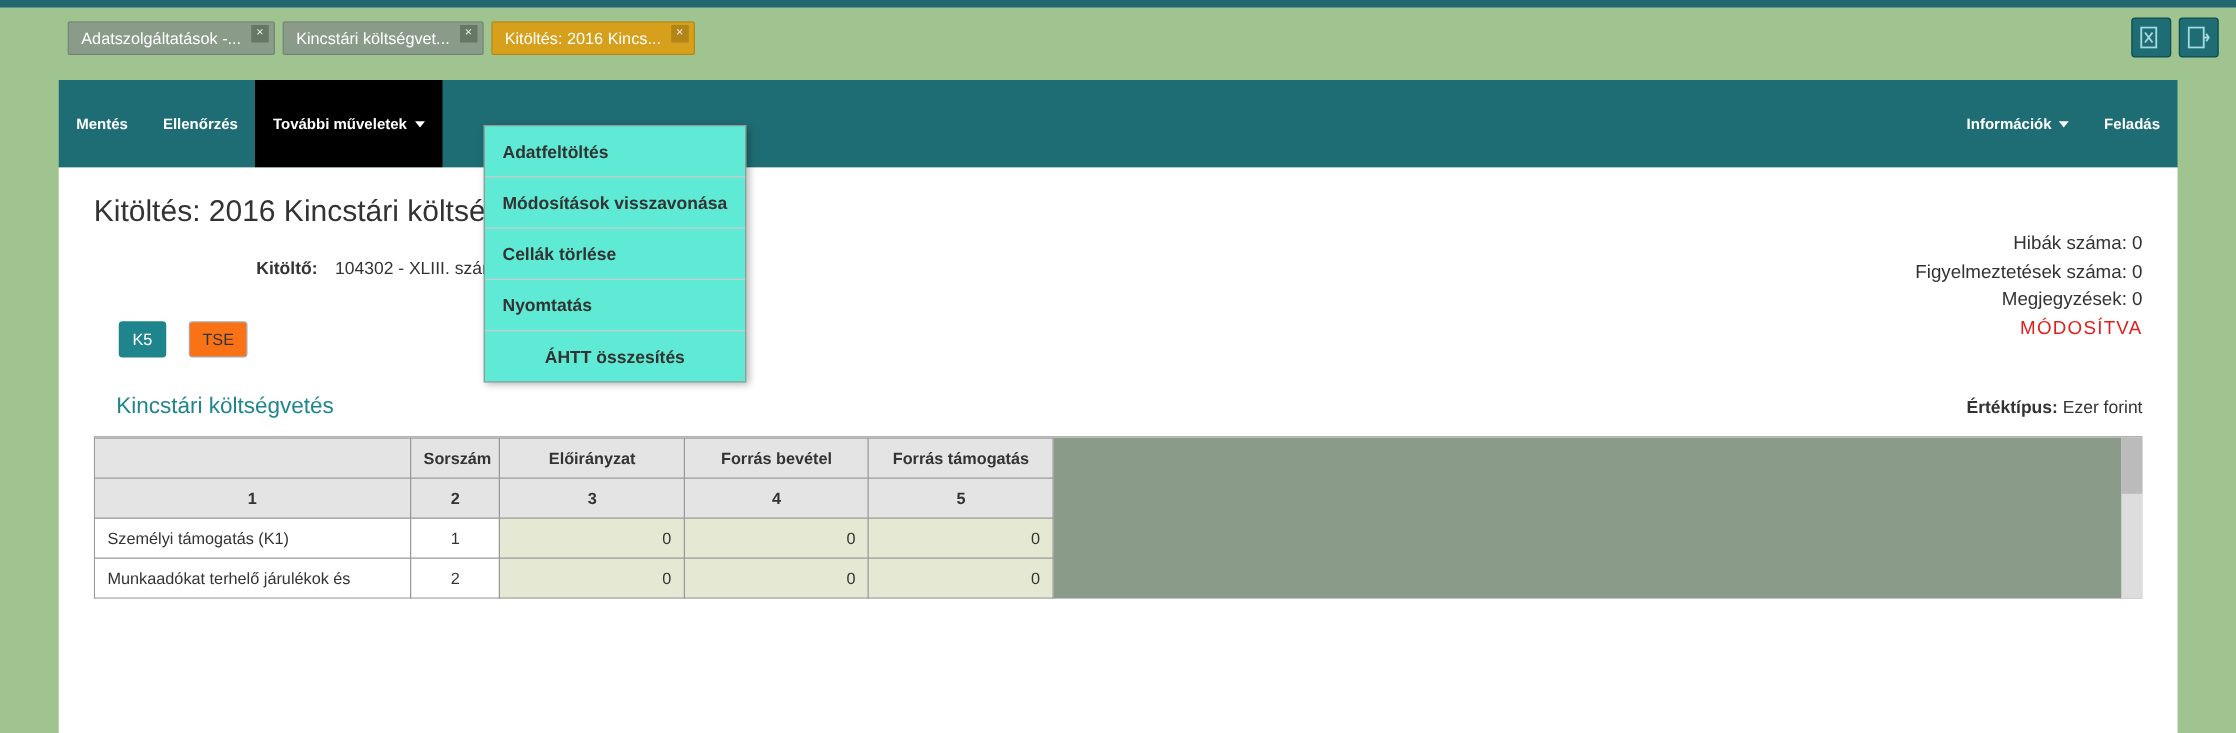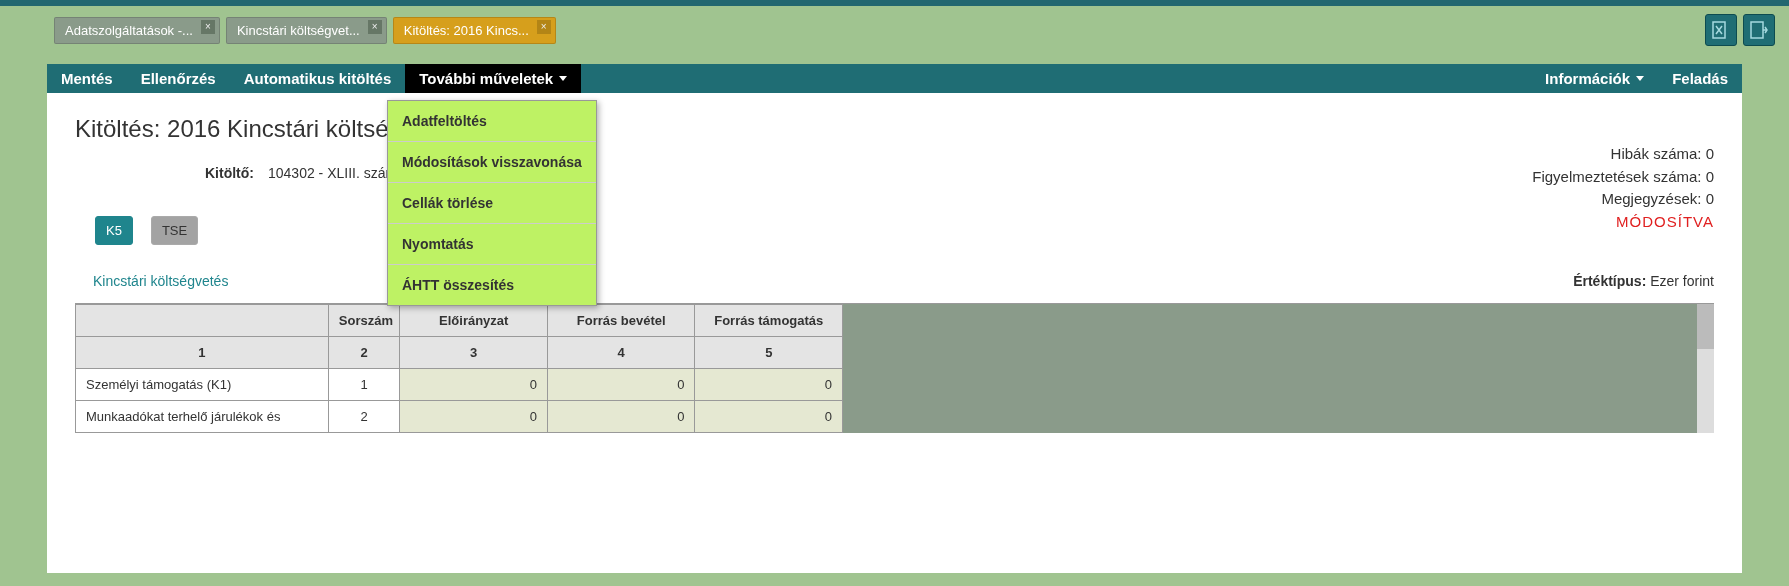--- a/index.html
+++ b/index.html
@@ -52,52 +52,52 @@
       color: #a5d9df;
     }
     .menubar {
       background: #1f6d74;
       margin: 18px 47px 0 47px;
       display: flex;
       align-items: stretch;
       color: #fff;
     }
     .menu-item {
-      padding: 6px 14px;
-      font-size: 15px;
+      padding: 28px 14px;
+      font-size: 12px;
       font-weight: 600;
       cursor: pointer;
       display: flex; align-items: center; gap: 6px;
     }
     .menu-item.active { background: #000000; }
     .menu-spacer { flex: 1; }
     .caret-down {
       width: 0; height: 0;
       border-left: 4px solid transparent;
       border-right: 4px solid transparent;
       border-top: 5px solid #fff;
       display: inline-block;
     }
     .dropdown {
       position: absolute;
-      background: #bef264;
+      background: #5eead4;
       border: 1px solid #999;
       box-shadow: 2px 2px 6px rgba(0,0,0,0.3);
       min-width: 195px;
       z-index: 100;
     }
     .dropdown-item {
       padding: 12px 14px;
       font-size: 14px;
       font-weight: 600;
       color: #333;
       border-bottom: 1px solid #ccc;
       cursor: pointer;
     }
-    .dropdown-item:last-child { border-bottom: none; }
+    .dropdown-item:last-child { border-bottom: none; text-align: center; }
     .content {
       background: #fff;
       margin: 0 47px;
       padding: 22px 28px 0 28px;
       min-height: 480px;
       position: relative;
     }
     .page-title {
       font-size: 24px;
       font-weight: 400;
@@ -120,25 +120,25 @@
       line-height: 1.5;
     }
     .status-mod { color: #e02020; font-weight: 500; letter-spacing: 1px; }
     .mini-tabs { display: flex; gap: 18px; margin-left: 20px; margin-bottom: 28px; }
     .mini-tab {
       padding: 6px 10px;
       font-size: 13px;
       border-radius: 3px;
       cursor: pointer;
       border: 1px solid #aaa;
-      background: #a3a3a3;
+      background: #f97316;
     }
     .mini-tab.active { background: #1f858d; color: #fff; border-color: #1f858d; }
     .section-row { display: flex; justify-content: space-between; align-items: baseline; margin: 0 0 14px 18px; }
-    .section-title { color: #1f858d; font-size: 14px; font-weight: 400; }
+    .section-title { color: #1f858d; font-size: 18px; font-weight: 400; }
     .value-type { font-size: 14px; }
     .value-type b { font-weight: 700; }
     .table-wrap { position: relative; margin-left: 0; }
     table.data { border-collapse: collapse; width: 768px; table-layout: fixed; padding-left: 14px; }
     table.data th, table.data td {
       border: 1px solid #999;
       padding: 8px 10px;
       font-size: 13px;
     }
     table.data thead th { background: #e4e4e4; font-weight: 700; text-align: center; }
@@ -199,23 +199,20 @@
     </div>
   </div>
 </div>
 
 <div class="menubar" style="position:relative;">
   <div class="menu-item">
       <span>Mentés</span>
     </div>
   <div class="menu-item">
       <span>Ellenőrzés</span>
-    </div>
-  <div class="menu-item">
-      <span>Automatikus kitöltés</span>
     </div>
   <div class="menu-item active" id="more-ops-anchor">
     <span>További műveletek</span>
     <span class="caret-down"></span>
   </div>
   <div class="menu-spacer"></div>
   <div class="menu-item">
     <span>Információk</span>
     <span class="caret-down"></span>
   </div>

